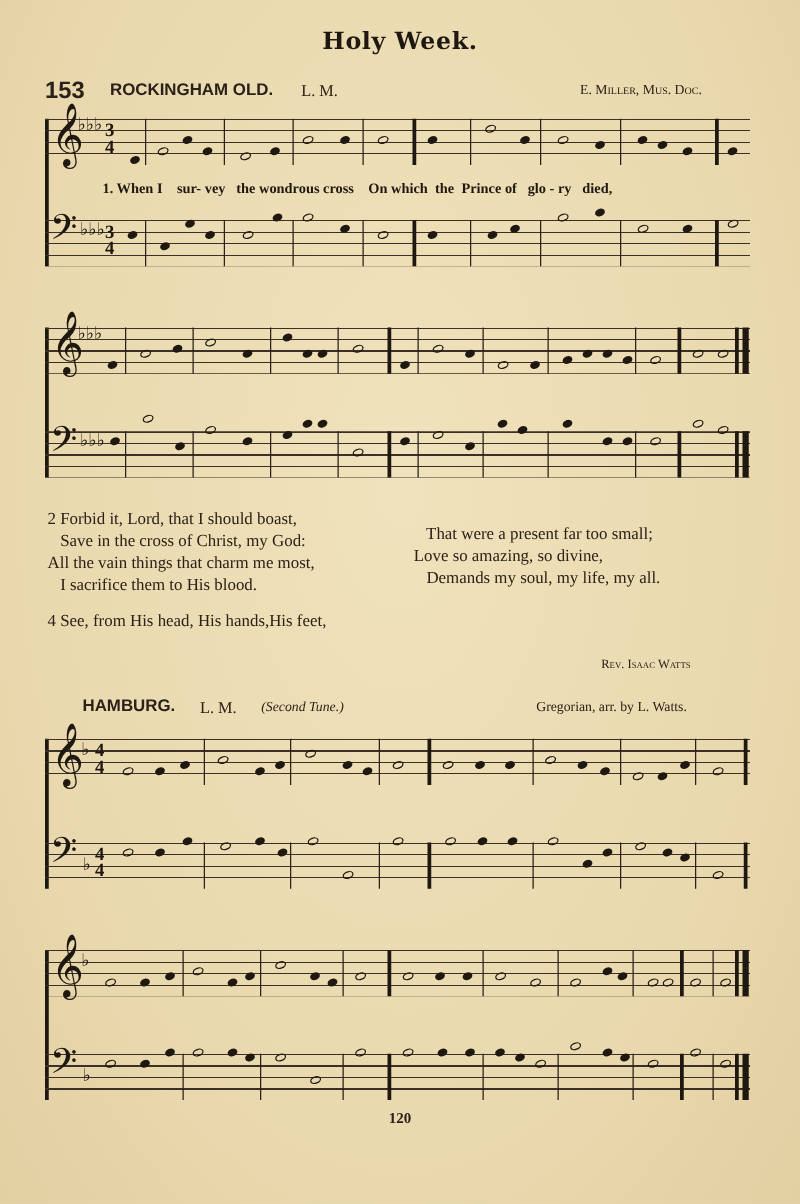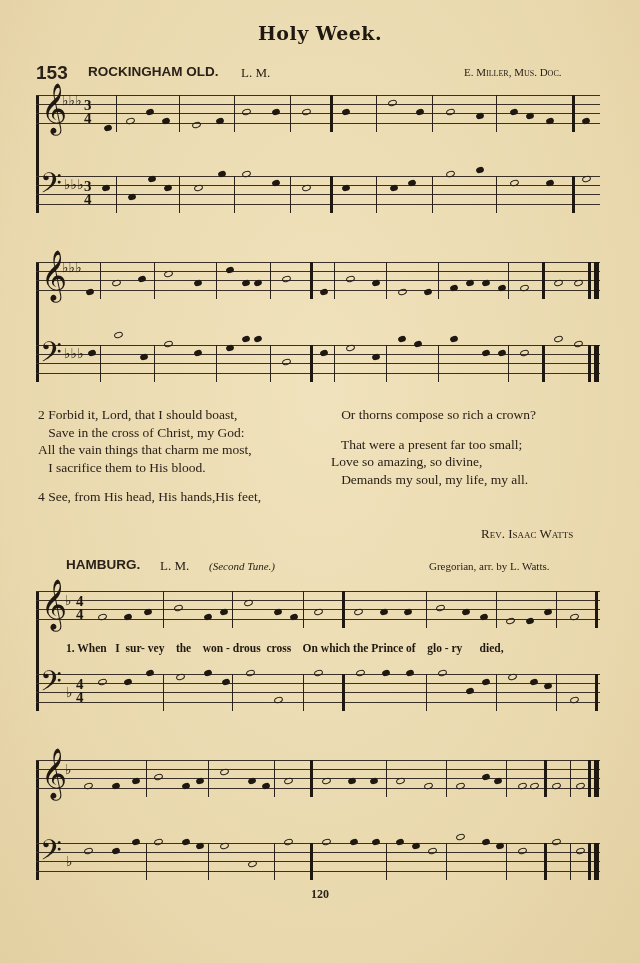--- a/index.html
+++ b/index.html
@@ -41,39 +41,40 @@
   .note.half { background:transparent; border:1.5px solid #1e1810; width:7px; height:4px; }
 
   .lyric-line {
     position:absolute; left:0; font-family:"Liberation Serif",serif; font-weight:bold;
     font-size:11.5px; white-space:pre; color:#1e1810;
   }
 
   .verse-col { position:absolute; font-size:13.5px; line-height:17.5px; color:#2a2118; }
   .verse-col p { margin:0; white-space:pre; }
   .verse-col .gap { height:12px; }
-  .author { position:absolute; font-size:13px;font-family:Liberation Serif, serif; }
+  .author { position:absolute; font-size:10px;font-family:Liberation Serif, serif; }
   .page-number { left:0; width:640px; text-align:center; top:887px; font-weight:bold; font-size:12px; font-family:"Liberation Serif",serif; }
 </style>
 </head>
 <body>
 
 <div class="abs section-title">Holy Week.</div>
 
 <div class="abs hymn-number">153</div>
 <div class="abs tune-name" style="left:88px; top:64px;">ROCKINGHAM OLD.</div>
 <div class="abs meter" style="left:241px; top:65px;">L. M.</div>
 <div class="abs composer smallcaps" style="left:464px; top:66px;">E. Miller, Mus. Doc.</div>
 
 <div class="system" style="top:95px; height:120px;">
   <div class="brace-line" style="top:0; height:118px;"></div>
   <div class="staff" style="top:0;"></div>
   <div class="clef" style="left:5px; top:-9px; font-size:44px;">𝄞</div>
   <div class="keysig" style="left:26px; top:-2px;">♭♭♭</div>
   <div class="timesig" style="left:48px; top:4px;">3<br>4</div>
+  <div class="lyric-line" style="top:50px; left:46px;">1. When I    sur- vey   the wondrous cross    On which  the  Prince of   glo - ry   died,</div>
   <div class="staff" style="top:81px;"></div>
   <div class="clef" style="left:4px; top:74px; font-size:34px;">𝄢</div>
   <div class="keysig" style="left:28px; top:82px;">♭♭♭</div>
   <div class="timesig" style="left:48px; top:85px;">3<br>4</div>
 
   <div class="bar" style="left:80px; top:0; height:37px;"></div>
     <div class="bar" style="left:80px; top:81px; height:37px;"></div>
   <div class="bar" style="left:143px; top:0; height:37px;"></div>
     <div class="bar" style="left:143px; top:81px; height:37px;"></div>
   <div class="bar" style="left:198px; top:0; height:37px;"></div>
@@ -205,40 +206,38 @@
 
 <div class="verse-col" style="left:38px; top:406px;">
   <p>2 Forbid it, Lord, that I should boast,</p>
   <p>   Save in the cross of Christ, my God:</p>
   <p>All the vain things that charm me most,</p>
   <p>   I sacrifice them to His blood.</p>
   <div class="gap"></div>
   <p>4 See, from His head, His hands,His feet,</p>
 </div>
 <div class="verse-col" style="left:331px; top:406px;">
-  <p>   Or thorns compose so rich a crown?</p>
   <div class="gap"></div>
   <p>   That were a present far too small;</p>
   <p>Love so amazing, so divine,</p>
   <p>   Demands my soul, my life, my all.</p>
 </div>
 <div class="author smallcaps" style="left:481px; top:526px;">Rev. Isaac Watts</div>
 
 <div class="abs tune-name" style="left:66px; top:557px;">HAMBURG.</div>
 <div class="abs meter" style="left:160px; top:558px;">L. M.</div>
 <div class="abs subtitle-italic" style="left:209px; top:560px;">(Second Tune.)</div>
 <div class="abs composer" style="left:429px; top:560px;">Gregorian, arr. by L. Watts.</div>
 
 <div class="system" style="top:591px; height:122px;">
   <div class="brace-line" style="top:0; height:120px;"></div>
   <div class="staff" style="top:0;"></div>
   <div class="clef" style="left:5px; top:-9px; font-size:44px;">𝄞</div>
   <div class="keysig" style="left:29px; top:2px;">♭</div>
   <div class="timesig" style="left:40px; top:4px;">4<br>4</div>
-  <div class="lyric-line" style="top:51px; left:30px;">1. When   I  sur- vey    the    won - drous  cross    On which the Prince of    glo - ry      died,</div>
   <div class="staff" style="top:83px;"></div>
   <div class="clef" style="left:4px; top:76px; font-size:34px;">𝄢</div>
   <div class="keysig" style="left:30px; top:94px;">♭</div>
   <div class="timesig" style="left:40px; top:87px;">4<br>4</div>
   <div class="bar" style="left:127px; top:0; height:37px;"></div>
     <div class="bar" style="left:127px; top:83px; height:37px;"></div>
   <div class="bar" style="left:196px; top:0; height:37px;"></div>
     <div class="bar" style="left:196px; top:83px; height:37px;"></div>
   <div class="bar" style="left:267px; top:0; height:37px;"></div>
     <div class="bar" style="left:267px; top:83px; height:37px;"></div>

